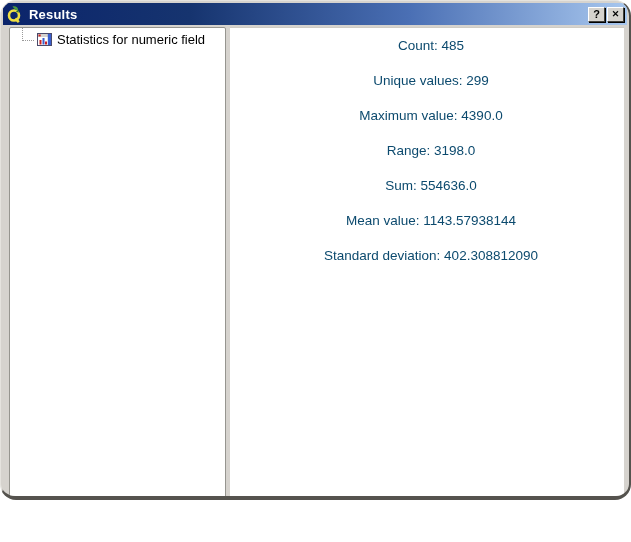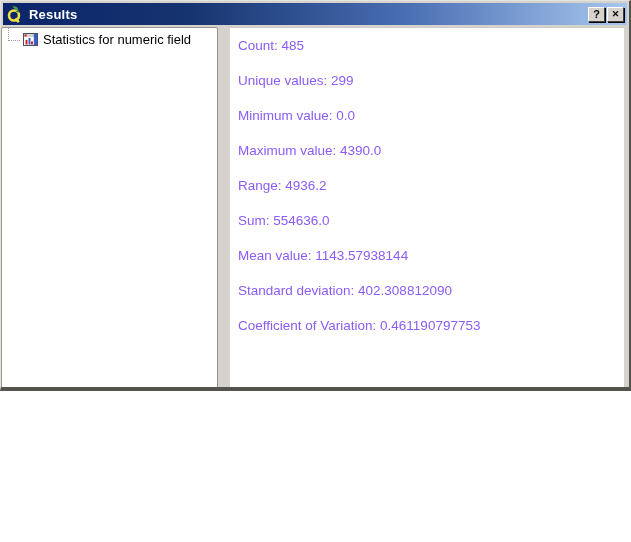--- a/index.html
+++ b/index.html
@@ -1,26 +1,27 @@
 <!DOCTYPE html>
 <html><head>
 <meta charset="utf-8">
 <style>
   html,body{margin:0;padding:0;background:#ffffff;}
   *{box-sizing:border-box;font-family:"Liberation Sans", sans-serif;}
 
   .window{
     position:relative;
-    width:631px;height:391px;
+    width:631px;height:500px;
     background:#d6d3ce;
     border-top:1px solid #e5e3de;
     border-left:1px solid #e5e3de;
     border-right:2px solid #55534e;
     border-bottom:4px solid #55534e;
     overflow:hidden;
+    border-radius:16px;
   }
 
   
   .titlebar{
     position:absolute;left:2px;top:2px;right:2px;height:22px;
     background:linear-gradient(90deg,#0b246b 0%,#16346f 30%,#4a6fb4 65%,#a8c7ee 100%);
     display:flex;align-items:center;
     padding:0 3px;
   }
   .app-icon{width:17px;height:17px;display:inline-block;flex:0 0 auto;}
@@ -35,25 +36,26 @@
     border:1px solid;
     border-color:#ffffff #3f3e39 #3f3e39 #ffffff;
     box-shadow:1px 1px 0 #000;
     display:flex;align-items:center;justify-content:center;
     font-size:11px;font-weight:bold;color:#000;
     line-height:1;cursor:default;
   }
 
   
   .tree-panel{
-    position:absolute;left:0;top:26px;width:217px;height:486px;
+    position:absolute;left:8px;top:26px;width:217px;height:486px;
     background:#ffffff;
     border:1px solid #96958f;
     border-radius:2px;
     overflow:hidden;
+    padding-left:6px;
   }
   .tree-item{
     display:flex;align-items:center;
     padding:4px 2px 0 4px;
     font-size:13px;color:#000;
   }
   .tree-elbow{
     width:12px;height:14px;
     border-left:1px dotted #9a9a9a;
     border-bottom:1px dotted #9a9a9a;
@@ -65,24 +67,25 @@
 
   
   .results-panel{
     position:absolute;left:229px;top:26px;width:394px;height:484px;
     background:#ffffff;
     border-top:1px solid #cfccc5;
     overflow:hidden;
     padding:10px 0 0 8px;
   }
   .stat-line{
-    font-size:13.5px;color:#8b5cf6;
+    font-size:13.5px;color:#0c4a6e;
     height:15px;line-height:15px;
     margin-bottom:20px;
     white-space:nowrap;
+    text-align:center;
   }
 
   
   .close-btn{
     position:absolute;left:553px;top:516px;width:67px;height:21px;
     background:linear-gradient(#f7f6f3,#dedbd2);
     border:1px solid #74726a;
     border-radius:3px;
     font-size:14px;color:#000;
     display:flex;align-items:center;justify-content:center;
@@ -125,24 +128,22 @@
           <rect x="8" y="8.5" width="2" height="3" fill="#cc2222"></rect>
         </svg>
       </span>
       <span class="tree-label">Statistics for numeric field</span>
     </div>
   </div>
 
   <div class="results-panel">
     <div class="stat-line">Count: 485</div>
     <div class="stat-line">Unique values: 299</div>
-    <div class="stat-line">Minimum value: 0.0</div>
     <div class="stat-line">Maximum value: 4390.0</div>
-    <div class="stat-line">Range: 4936.2</div>
+    <div class="stat-line">Range: 3198.0</div>
     <div class="stat-line">Sum: 554636.0</div>
     <div class="stat-line">Mean value: 1143.57938144</div>
     <div class="stat-line">Standard deviation: 402.308812090</div>
-    <div class="stat-line">Coefficient of Variation: 0.461190797753</div>
   </div>
 
   <div class="close-btn">Close</div>
 
 </div>
 
 </body></html>

